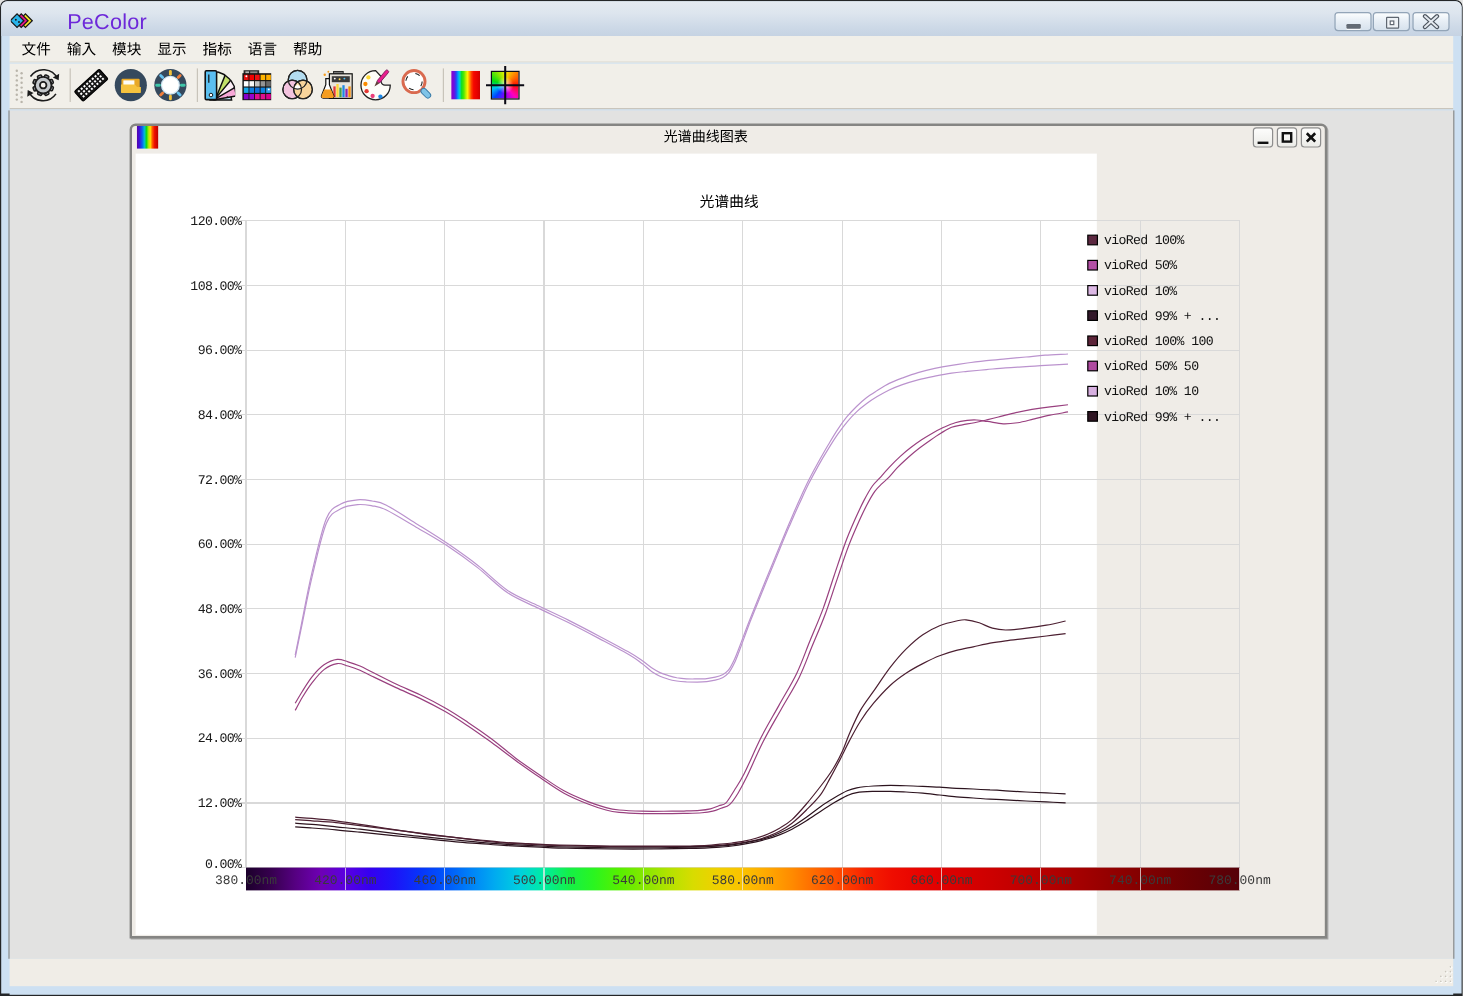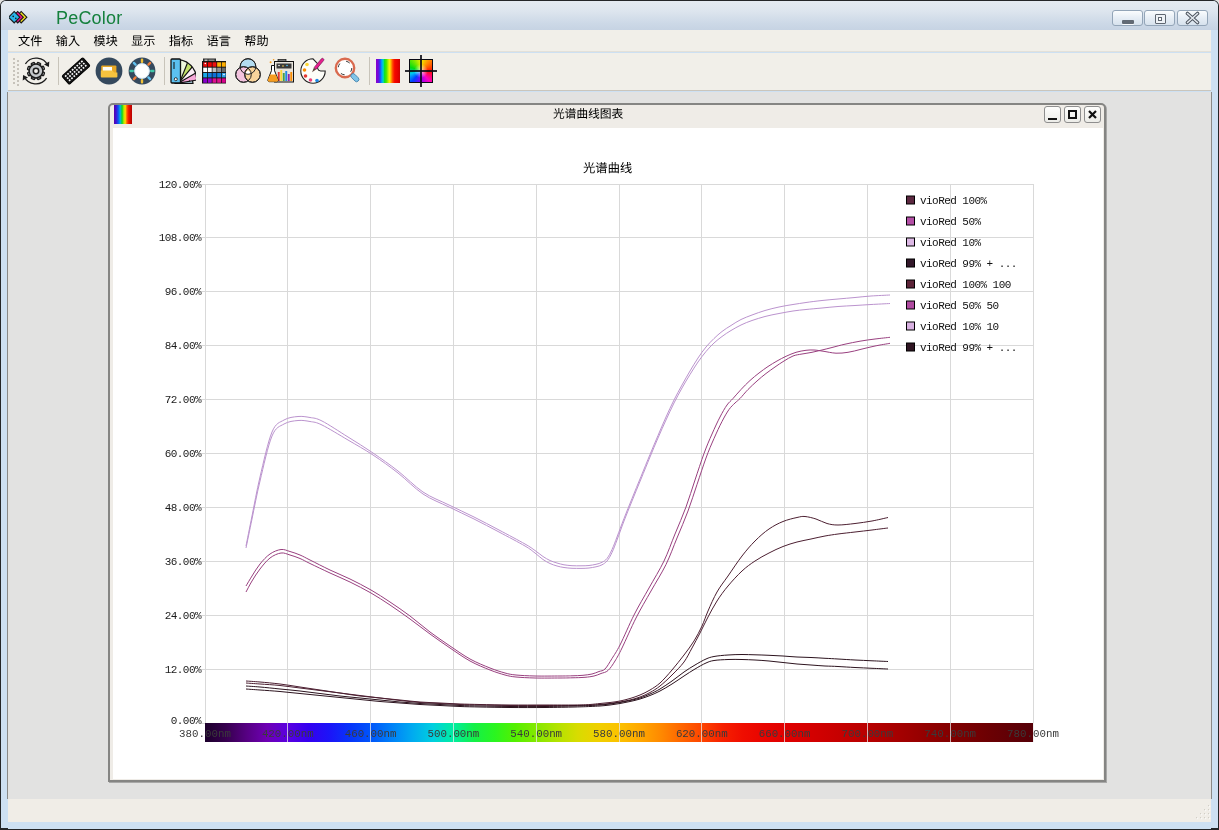--- a/index.html
+++ b/index.html
@@ -1,17 +1,17 @@
 <!DOCTYPE html>
 <html><head><meta charset="utf-8"><style>
 * { margin:0; padding:0; box-sizing:border-box; }
 body { width:1219px; height:830px; position:relative; font-family:"Liberation Sans",sans-serif; overflow:hidden; background:#e2e2e1; }
 #frame { position:absolute; inset:0; border:1px solid #242628; border-bottom:2px solid #242628; border-radius:6px 6px 0 0; background:#cde0f2; }
 #titlebar { position:absolute; left:1px; right:1px; top:1px; height:29px; border-radius:5px 5px 0 0; background:linear-gradient(#e4eaf1 0%, #dde5ee 35%, #cdd9e7 75%, #c6d3e3 100%); }
-#titletext { position:absolute; left:56px; top:8px; font-size:18px; color:#15803d; letter-spacing:0.2px; }
+#titletext { position:absolute; left:56px; top:8px; font-size:18px; color:#6d28d9; letter-spacing:0.2px; }
 #menubar { position:absolute; left:8px; right:8px; top:30px; height:22px; background:#f1efe9; border-bottom:1px solid #e3e0d8; }
 #toolbar { position:absolute; left:8px; right:8px; top:53px; height:38px; background:#f1efe9; border-bottom:1px solid #c9c5bc; }
 #mdi { position:absolute; left:8px; right:8px; top:92px; height:707px; background:#e2e2e1; }
 #statusbar { position:absolute; left:8px; right:8px; top:799px; height:23px; background:#f0ede7; }
 #bottomstrip { position:absolute; left:8px; right:8px; top:822px; height:7px; background:#cde0f2; }
 #child { position:absolute; left:108px; top:103px; width:998px; height:679px; background:#efece7; border:2px solid #858583; border-radius:5px 5px 0 0; box-shadow: 1px 1px 0 rgba(110,110,110,0.5); }
 
 </style></head>
 <body>
 <div id="frame"></div>
@@ -348,21 +348,21 @@
   </svg>
 <div style="position:absolute;left:1044px;top:106px;width:17px;height:17px;border:1px solid #8e8e8e;border-radius:3px;background:linear-gradient(#fdfdfc,#ecece8);box-sizing:border-box">
     <div style="position:absolute;left:3px;top:10.5px;width:9px;height:2.6px;background:#111"></div>
   </div>
 <div style="position:absolute;left:1064px;top:106px;width:17px;height:17px;border:1px solid #8e8e8e;border-radius:3px;background:linear-gradient(#fdfdfc,#ecece8);box-sizing:border-box">
     <div style="position:absolute;left:3.2px;top:3.2px;width:8.6px;height:8.6px;border:2px solid #111;box-sizing:border-box"></div>
   </div>
 <div style="position:absolute;left:1084px;top:106px;width:17px;height:17px;border:1px solid #8e8e8e;border-radius:3px;background:linear-gradient(#fdfdfc,#ecece8);box-sizing:border-box"><svg width="15" height="15" viewBox="0 0 15 15">
       <path d="M4 4 L11 11 M11 4 L4 11" stroke="#111" stroke-width="2.2"></path>
     </svg></div>
-<div style="position:absolute;left:113px;top:128px;width:990px;height:651px;background:#fff">
+<div style="position:absolute;left:113px;top:128px;width:801px;height:651px;background:#fff">
     <svg style="position:absolute;left:0;top:0" width="990" height="651" viewBox="113 128 990 651">
 <defs>
         <linearGradient id="spec" x1="0" y1="0" x2="1" y2="0">
           <stop offset="0.0000" stop-color="#1c002b"></stop>
           <stop offset="0.0250" stop-color="#36004e"></stop>
           <stop offset="0.0500" stop-color="#560082"></stop>
           <stop offset="0.0750" stop-color="#6e00b4"></stop>
           <stop offset="0.1000" stop-color="#5a00e0"></stop>
           <stop offset="0.1250" stop-color="#3400f0"></stop>
           <stop offset="0.1500" stop-color="#1c14f8"></stop>

